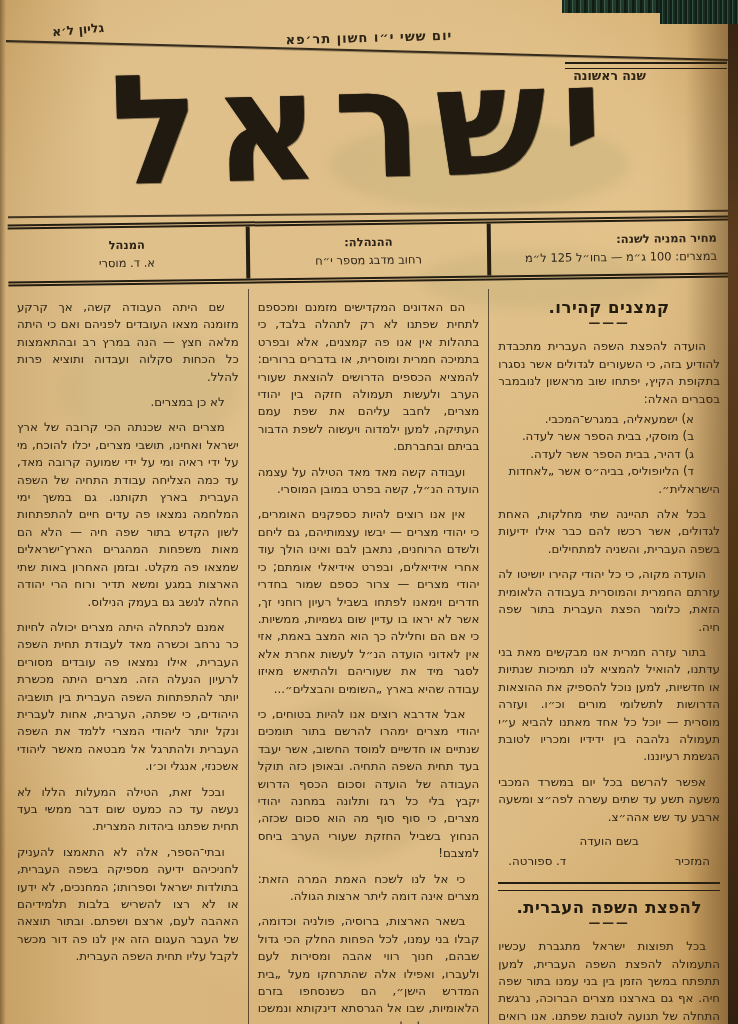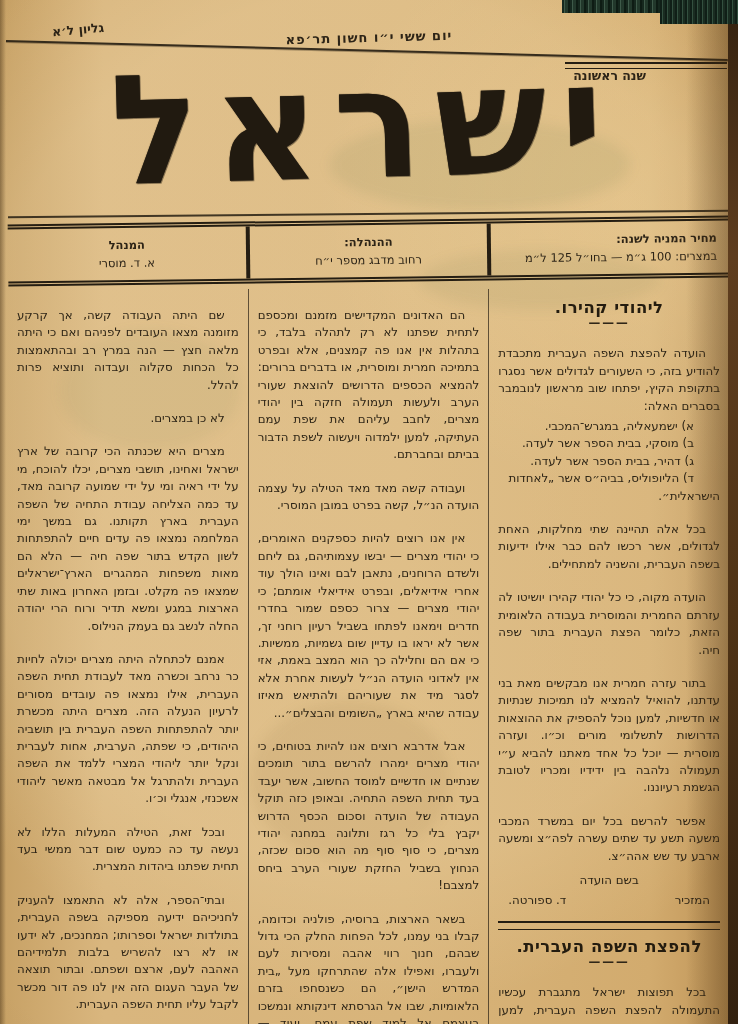--- a/index.html
+++ b/index.html
@@ -60,21 +60,21 @@
   .cell + .cell{border-right:4px solid #241d12;}
   .cell .t{font-weight:bold;}
   .cell-price{align-items:flex-start;text-align:right;}
   .cell-admin,.cell-manager{align-items:center;text-align:center;}
 
   
   .columns{position:absolute;top:289px;left:8px;right:9px;bottom:0;display:flex;direction:rtl;overflow:hidden;}
   .col{flex:1;padding:2px 9px 0;font-size:11.8px;line-height:17.4px;text-align:justify;overflow:hidden;
     box-sizing:border-box;color:#2f2617;}
   .col + .col{border-right:1.5px solid rgba(40,31,18,.7);}
-  .col p{margin:16px 0 3px;text-indent:14px;}
+  .col p{margin:8px 0 3px;text-indent:14px;}
   .col p.list-line{text-indent:26px;text-align:right;margin:0;}
   .a-title{text-align:center;font-weight:bold;font-size:16.5px;letter-spacing:.5px;margin:8px 0 1px;color:#241c0f;}
   .a-divider{text-align:center;font-weight:bold;letter-spacing:2px;line-height:12px;margin:0 0 9px;}
   .sig-center{text-align:center !important;text-indent:0 !important;margin:7px 0 2px !important;font-weight:normal;}
   .sig-row{display:flex;justify-content:space-between;padding:1px 10px 4px;font-size:11.8px;}
   .article-rule{height:6px;border-top:2px solid #241d12;border-bottom:1px solid #241d12;margin:7px 0 2px;}
 </style>
 </head>
 <body>
 
@@ -108,21 +108,21 @@
   </div>
   <div class="cell cell-manager">
     <div class="t">המנהל</div>
     <div>א. ד. מוסרי</div>
   </div>
 </div>
 
 <div class="columns">
 
   <div class="col">
-    <div class="a-title">ליהודי קהירו.</div>
+    <div class="a-title">קמצנים קהירו.</div>
     <div class="a-divider">———</div>
     <p>הועדה להפצת השפה העברית מתכבדת להודיע בזה, כי השעורים לגדולים אשר נסגרו בתקופת הקיץ, יפתחו שוב מראשון לנובמבר בסברים האלה:</p>
     <p class="list-line">א) ישמעאליה, במגרש־המכבי.</p>
     <p class="list-line">ב) מוסקי, בבית הספר אשר לעדה.</p>
     <p class="list-line">ג) דהיר, בבית הספר אשר לעדה.</p>
     <p class="list-line">ד) הליופוליס, בביה״ס אשר „לאחדות הישראלית״.</p>
     <p>בכל אלה תהיינה שתי מחלקות, האחת לגדולים, אשר רכשו להם כבר אילו ידיעות בשפה העברית, והשניה למתחילים.</p>
     <p>הועדה מקוה, כי כל יהודי קהירו יושיטו לה עזרתם החמרית והמוסרית בעבודה הלאומית הזאת, כלומר הפצת העברית בתור שפה חיה.</p>
     <p>בתור עזרה חמרית אנו מבקשים מאת בני עדתנו, להואיל להמציא לנו תמיכות שנתיות או חדשיות, למען נוכל להספיק את ההוצאות הדרושות לתשלומי מורים וכ״ו. ועזרה מוסרית — יוכל כל אחד מאתנו להביא ע״י תעמולה נלהבה בין ידידיו ומכריו לטובת הגשמת רעיוננו.</p>
     <p>אפשר להרשם בכל יום במשרד המכבי משעה תשע עד שתים עשרה לפה״צ ומשעה ארבע עד שש אהה״צ.</p>
@@ -136,20 +136,21 @@
     <div class="a-divider">———</div>
     <p>בכל תפוצות ישראל מתגברת עכשיו התעמולה להפצת השפה העברית, למען תתפתח במשך הזמן בין בני עמנו בתור שפה חיה. אף גם בארצנו מצרים הברוכה, נרגשת התחלה של תנועה לטובת שפתנו. אנו רואים עתה אנשים נלהבים שהתעוררו לעבד במרץ בעד התגשמות הרעיון הנעלה, לעשות את שפתנו הלאומית העברית, לשפה חיה בין בני עמנו במצרים.</p>
 
   </div>
 
   <div class="col">
     <p>הם האדונים המקדישים מזמנם ומכספם לתחית שפתנו לא רק לתהלה בלבד, כי בתהלות אין אנו פה קמצנים, אלא ובפרט בתמיכה חמרית ומוסרית, או בדברים ברורים: להמציא הכספים הדרושים להוצאת שעורי הערב ולעשות תעמולה חזקה בין יהודי מצרים, לחבב עליהם את שפת עמם העתיקה, למען ילמדוה ויעשוה לשפת הדבור בביתם ובחברתם.</p>
     <p>ועבודה קשה מאד מאד הטילה על עצמה הועדה הנ״ל, קשה בפרט במובן המוסרי.</p>
     <p>אין אנו רוצים להיות כספקנים האומרים, כי יהודי מצרים — יבשו עצמותיהם, גם ליחם ולשדם הרוחנים, נתאבן לבם ואינו הולך עוד אחרי אידיאלים, ובפרט אידיאלי אומתם; כי יהודי מצרים — צרור כספם שמור בחדרי חדרים וימאנו לפתחו בשביל רעיון רוחני זך, אשר לא יראו בו עדיין שום גשמיות, ממשיות. כי אם הם וחלילה כך הוא המצב באמת, אזי אין לאדוני הועדה הנ״ל לעשות אחרת אלא לסגר מיד את שעוריהם ולהתיאש מאיזו עבודה שהיא בארץ „השומים והבצלים״...</p>
     <p>אבל אדרבא רוצים אנו להיות בטוחים, כי יהודי מצרים ימהרו להרשם בתור תומכים שנתיים או חדשיים למוסד החשוב, אשר יעבד בעד תחית השפה התחיה. ובאופן כזה תוקל העבודה של הועדה וסכום הכסף הדרוש יקבץ בלי כל רגז ותלונה במחנה יהודי מצרים, כי סוף סוף מה הוא סכום שכזה, הנחוץ בשביל החזקת שעורי הערב ביחס למצבם!</p>
+    <p>כי אל לנו לשכח האמת המרה הזאת: מצרים אינה דומה ליתר ארצות הגולה.</p>
     <p>בשאר הארצות, ברוסיה, פולניה וכדומה, קבלו בני עמנו, לכל הפחות החלק הכי גדול שבהם, חנוך רווי אהבה ומסירות לעם ולעברו, ואפילו אלה שהתרחקו מעל „בית המדרש הישן״, הם כשנסחפו בזרם הלאומיות, שבו אל הגרסתא דינקותא ונמשכו בעצמם אל למוד שפת עמם. ועוד — בארצות הללו התקימו תמיד בתי החנוך היהודים ולאט לאט התפתחו בתי הספר העברים והחנוך העברי הולך ורוכש לו מיום ליום מקום יותר רחב בחיים היהודים שבגולה.</p>
   </div>
 
   <div class="col">
     <p>שם היתה העבודה קשה, אך קרקע מזומנה מצאו העובדים לפניהם ואם כי היתה מלאה חצץ — הנה במרץ רב ובהתאמצות כל הכחות סקלוה ועבדוה ותוציא פרות להלל.</p>
     <p>לא כן במצרים.</p>
     <p>מצרים היא שכנתה הכי קרובה של ארץ ישראל ואחינו, תושבי מצרים, יכלו להוכח, מי על ידי ראיה ומי על ידי שמועה קרובה מאד, עד כמה הצליחה עבודת התחיה של השפה העברית בארץ תקותנו. גם במשך ימי המלחמה נמצאו פה עדים חיים להתפתחות לשון הקדש בתור שפה חיה — הלא הם מאות משפחות המהגרים הארץ־ישראלים שמצאו פה מקלט. ובזמן האחרון באות שתי הארצות במגע ומשא תדיר ורוח הרי יהודה החלה לנשב גם בעמק הנילוס.</p>
     <p>אמנם לכתחלה היתה מצרים יכולה לחיות כר נרחב וכשרה מאד לעבודת תחית השפה העברית, אילו נמצאו פה עובדים מסורים לרעיון הנעלה הזה. מצרים היתה מכשרת יותר להתפתחות השפה העברית בין תושביה היהודים, כי שפתה, הערבית, אחות לעברית ונקל יותר ליהודי המצרי ללמד את השפה העברית ולהתרגל אל מבטאה מאשר ליהודי אשכנזי, אנגלי וכ׳ו.</p>
     <p>ובכל זאת, הטילה המעלות הללו לא נעשה עד כה כמעט שום דבר ממשי בעד תחית שפתנו ביהדות המצרית.</p>
     <p>ובתי־הספר, אלה לא התאמצו להעניק לחניכיהם ידיעה מספיקה בשפה העברית, בתולדות ישראל וספרותו; המחנכים, לא ידעו או לא רצו להשריש בלבות תלמידיהם האהבה לעם, ארצם ושפתם. ובתור תוצאה של העבר העגום הזה אין לנו פה דור מכשר לקבל עליו תחית השפה העברית.</p>

